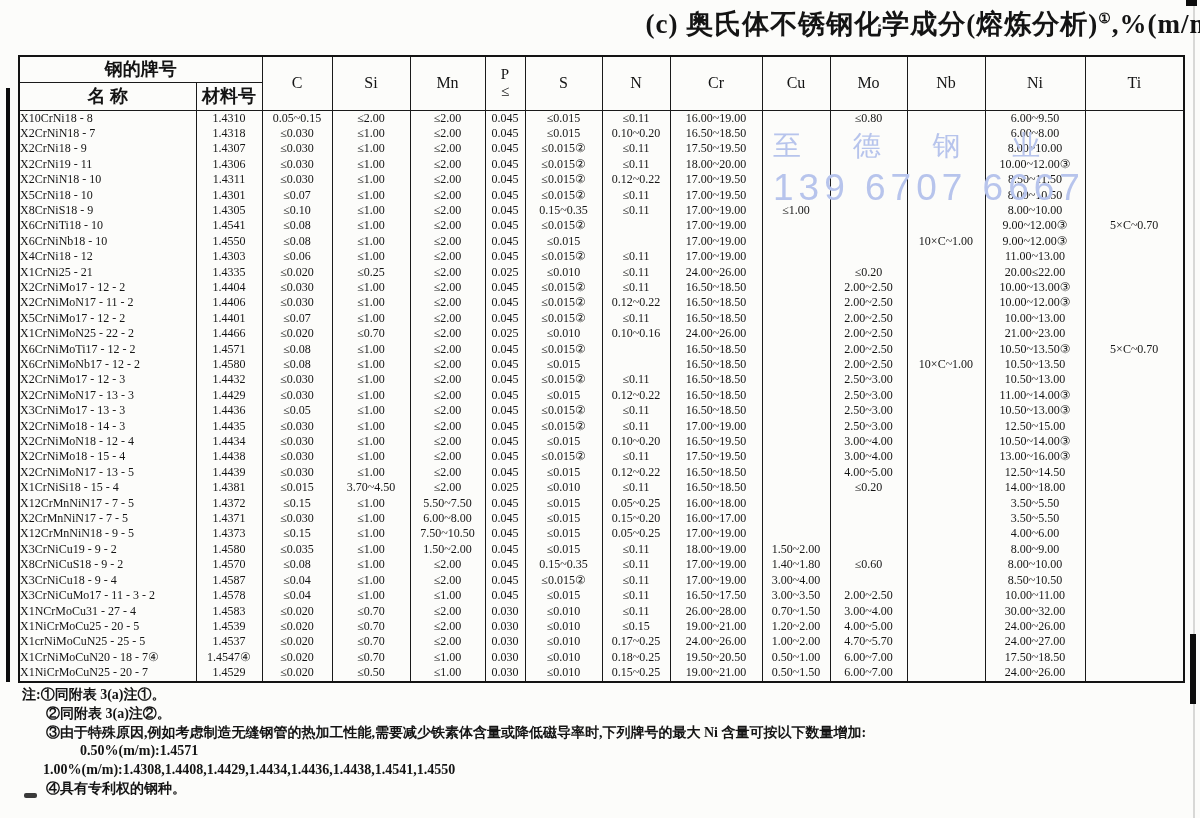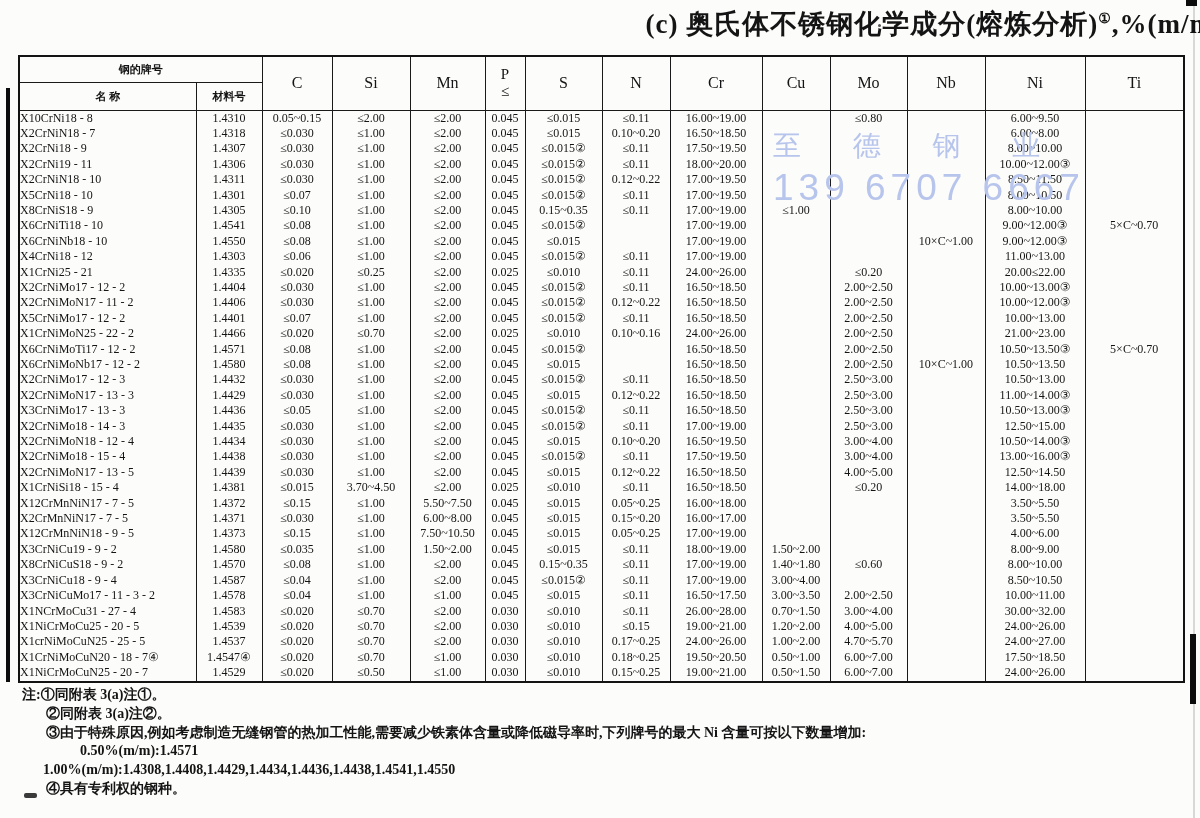--- a/index.html
+++ b/index.html
@@ -12,21 +12,21 @@
     position:absolute; top:6px; left:6px; width:100%;
     text-align:right; font-size:27px; font-weight:bold; letter-spacing:1px;margin-left:17px;
   }
   .title sup { font-size:14px; }
   table.comp {
     position:absolute; left:18px; top:55px;
     border-collapse:collapse; table-layout:fixed;
     border:2px solid #131313;
   }
   th {
-    border:1px solid #1a1a1a; padding:0; font-size:11px; font-weight:bold;
+    border:1px solid #1a1a1a; padding:0; font-size:18px; font-weight:bold;
     text-align:center; vertical-align:middle;
   }
   th.el { font-weight:normal; font-size:16px; }
   thead tr.h1 { height:26px; }
   thead tr.h2 { height:28px; }
   th.pcol div { line-height:1.15; font-size:15px; }
   td {
     border-left:1px solid #1a1a1a; border-right:1px solid #1a1a1a;
     padding:0; font-size:12px; height:15.4px; line-height:15.4px;
     text-align:center; white-space:nowrap; overflow:hidden;

